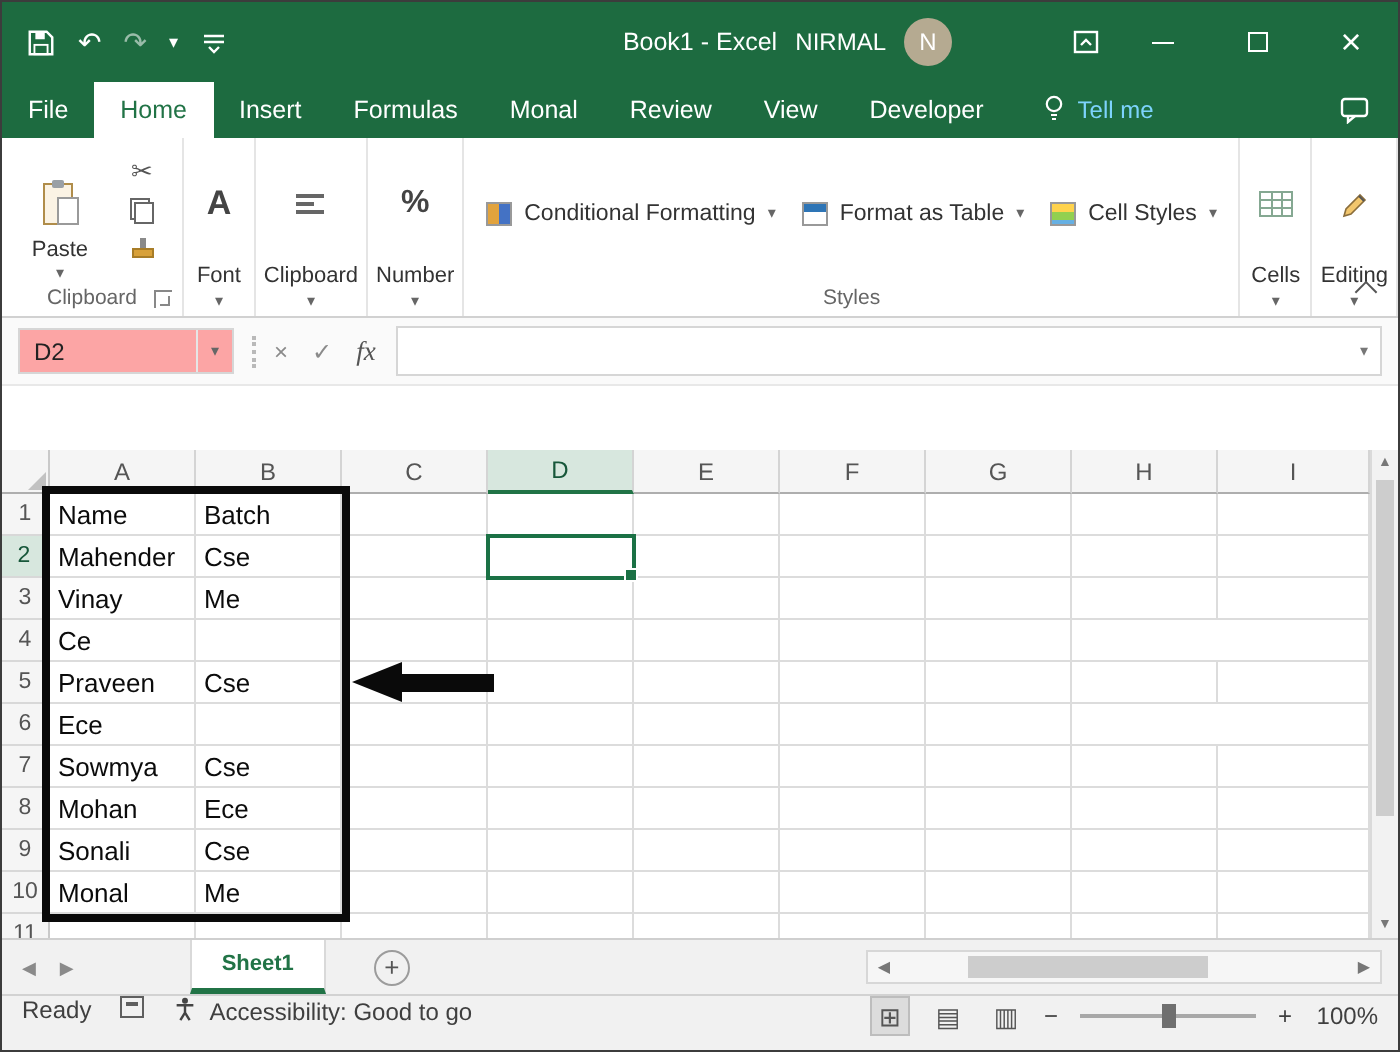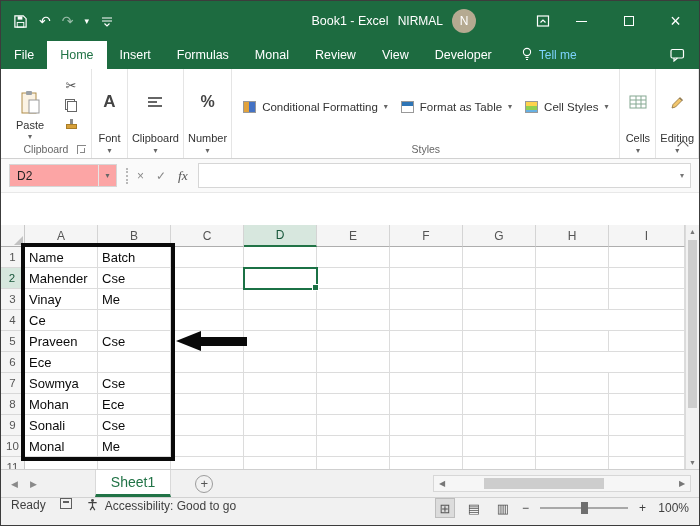--- a/index.html
+++ b/index.html
@@ -102,21 +102,21 @@
   .selcell{position:absolute;left:242px;top:42px;width:75px;height:23px;border:2px solid var(--sel);pointer-events:none}
   .selcell::after{content:"";position:absolute;right:-3px;bottom:-3px;width:5px;height:5px;background:var(--sel);border:1px solid #fff}
   .vscroll{position:absolute;right:0;top:0;bottom:0;width:14px;background:#f2f2f2;border-left:1px solid #dadada;display:flex;flex-direction:column;align-items:center;font-size:7px;color:#777}
   .vsarrow{height:13px;display:flex;align-items:center;justify-content:center;width:100%}
   .vthumb{width:9px;height:168px;background:#cdcdcd;margin-top:2px}
   .vspace{flex:1}
 
   
   .sheetbar{height:28px;background:#f1f1f1;border-top:1px solid #cfcfcf;display:flex;align-items:stretch;position:relative}
   .navarrs{display:flex;align-items:center;gap:12px;margin-left:10px;color:#8a8a8a;font-size:9px}
-  .sheettab{margin-left:58px;display:flex;align-items:center;padding:0 15px;background:#fff;color:var(--brand);font-weight:normal;font-size:14px;border-bottom:3px solid var(--brand);border-left:1px solid #d9d9d9;border-right:1px solid #d9d9d9}
+  .sheettab{margin-left:58px;display:flex;align-items:center;padding:0 15px;background:#fff;color:var(--brand);font-weight:bold;font-size:11px;border-bottom:3px solid var(--brand);border-left:1px solid #d9d9d9;border-right:1px solid #d9d9d9}
   .addsheet{width:18px;height:18px;border:1px solid #9c9c9c;border-radius:50%;color:#555;display:flex;align-items:center;justify-content:center;font-size:13px;align-self:center;margin-left:24px;line-height:1}
   .hscroll{position:absolute;right:8px;top:5px;width:258px;height:17px;background:#f6f6f6;border:1px solid #d7d7d7;display:flex;align-items:center;color:#777;font-size:8px}
   .hsarrow{width:16px;display:flex;align-items:center;justify-content:center}
   .htrack{flex:1;position:relative;height:100%}
   .hthumb{position:absolute;left:34px;top:2px;width:120px;height:11px;background:#cdcdcd}
 
   
   .statusbar{height:48px;background:#f1f1f1;border-top:1px solid #d2d2d2;display:flex;align-items:flex-start;padding:0 10px;font-size:12px;color:#3f3f3f;gap:14px}
   .macroicon{width:12px;height:11px;border:1px solid #5f5f5f;position:relative}
   .macroicon::after{content:"";position:absolute;left:2px;top:2px;right:2px;height:2px;background:#5f5f5f}

